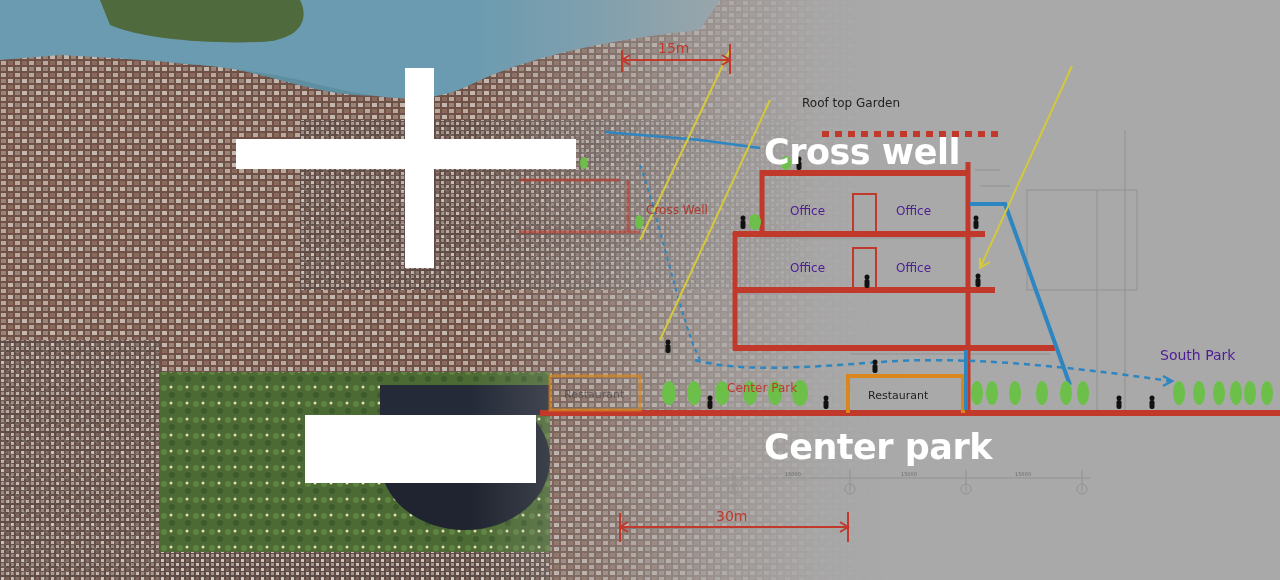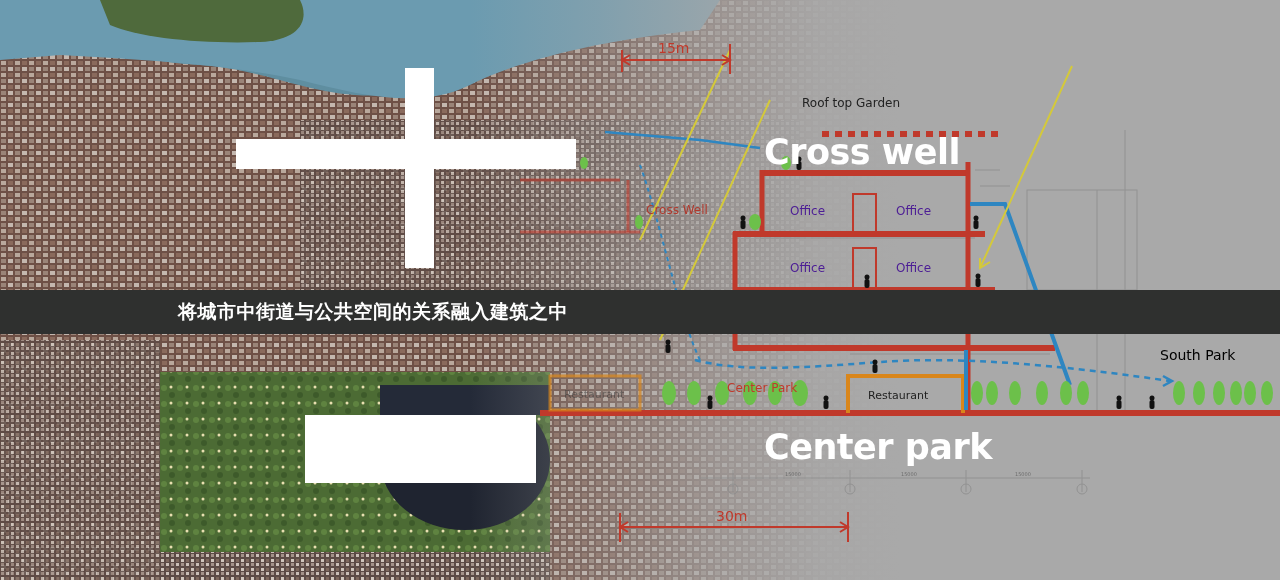--- a/index.html
+++ b/index.html
@@ -21,21 +21,21 @@
     .caption-text { position: absolute; left: 178px; top: 9px; color: #ffffff;
       font-family: "DejaVu Sans", sans-serif; font-weight: bold; font-size: 19px; letter-spacing: 0.5px; }
 
     .big-label { position: absolute; color: #ffffff; font-family: "DejaVu Sans", sans-serif;
       font-weight: bold; font-size: 35px; letter-spacing: -0.5px; white-space: nowrap; }
     .lbl-cross { left: 764px; top: 132px; }
     .lbl-center { left: 764px; top: 427px; }
 
     .small-label { position: absolute; font-family: "DejaVu Sans", sans-serif; white-space: nowrap; }
     .lbl-roof { left: 802px; top: 96px; font-size: 12px; color: #222; }
-    .lbl-south { left: 1160px; top: 347px; font-size: 14px; color: #000000; }
+    .lbl-south { left: 1160px; top: 347px; font-size: 14px; color: #4c1d95; }
     .lbl-office { font-size: 12px; color: #4c1d95; }
     .lbl-restaurant { font-size: 11px; color: #222; }
     .lbl-restaurant-faded { font-size: 11px; color: #3a3a3a; opacity: 0.55; }
     .lbl-centerpark-red { left: 727px; top: 381px; font-size: 12px; color: #c0392b; }
     .lbl-crosswell-red { left: 646px; top: 203px; font-size: 12px; color: #b03a2e; }
     .dim-label { font-size: 14px; color: #c0392b; }
     .lbl-15m { left: 658px; top: 40px; }
     .lbl-30m { left: 716px; top: 508px; }
 
     .white-block { position: absolute; background: #ffffff; }
@@ -251,16 +251,13 @@
   <div class="small-label lbl-centerpark-red">Center Park</div>
   <div class="small-label lbl-crosswell-red">Cross Well</div>
   <div class="small-label lbl-south">South Park</div>
 
   <div class="small-label dim-label lbl-15m">15m</div>
   <div class="small-label dim-label lbl-30m">30m</div>
 
   <div class="big-label lbl-cross">Cross well</div>
   <div class="big-label lbl-center">Center park</div>
 
-  <div class="caption-band">
-    <div class="caption-text">将城市中街道与公共空间的关系融入建筑之中</div>
-  </div>
 </div>
 
 </body></html>

